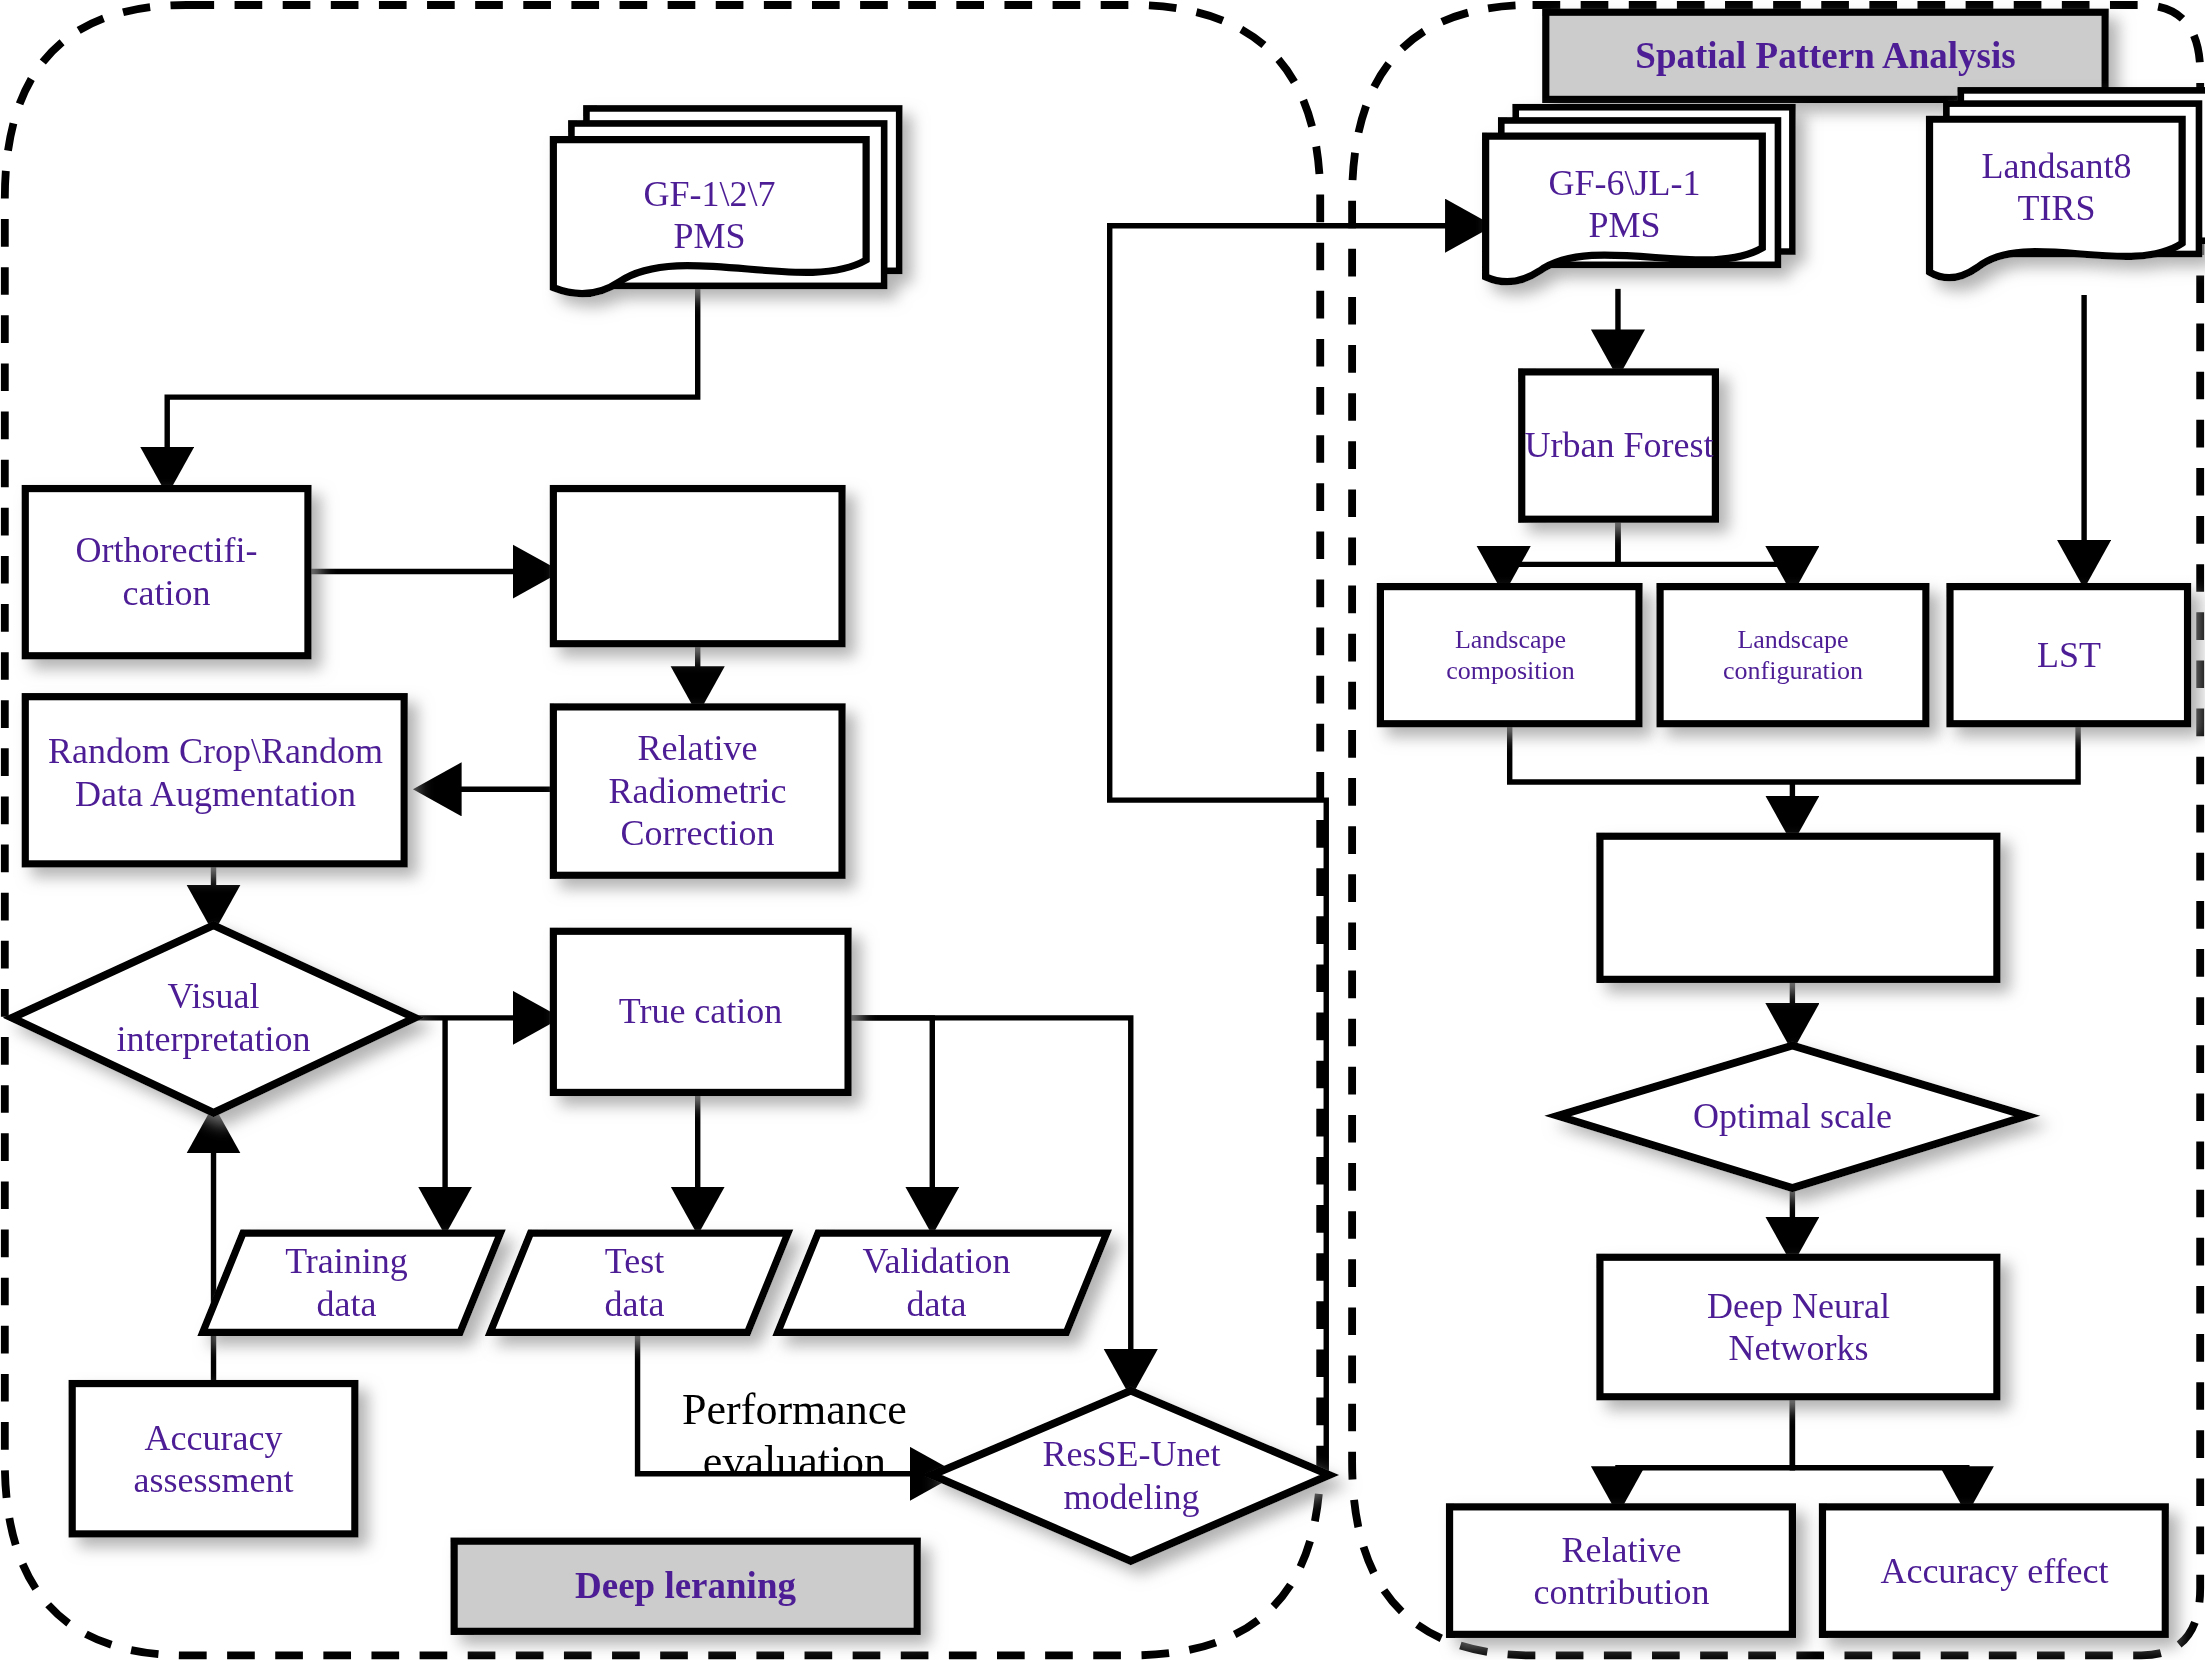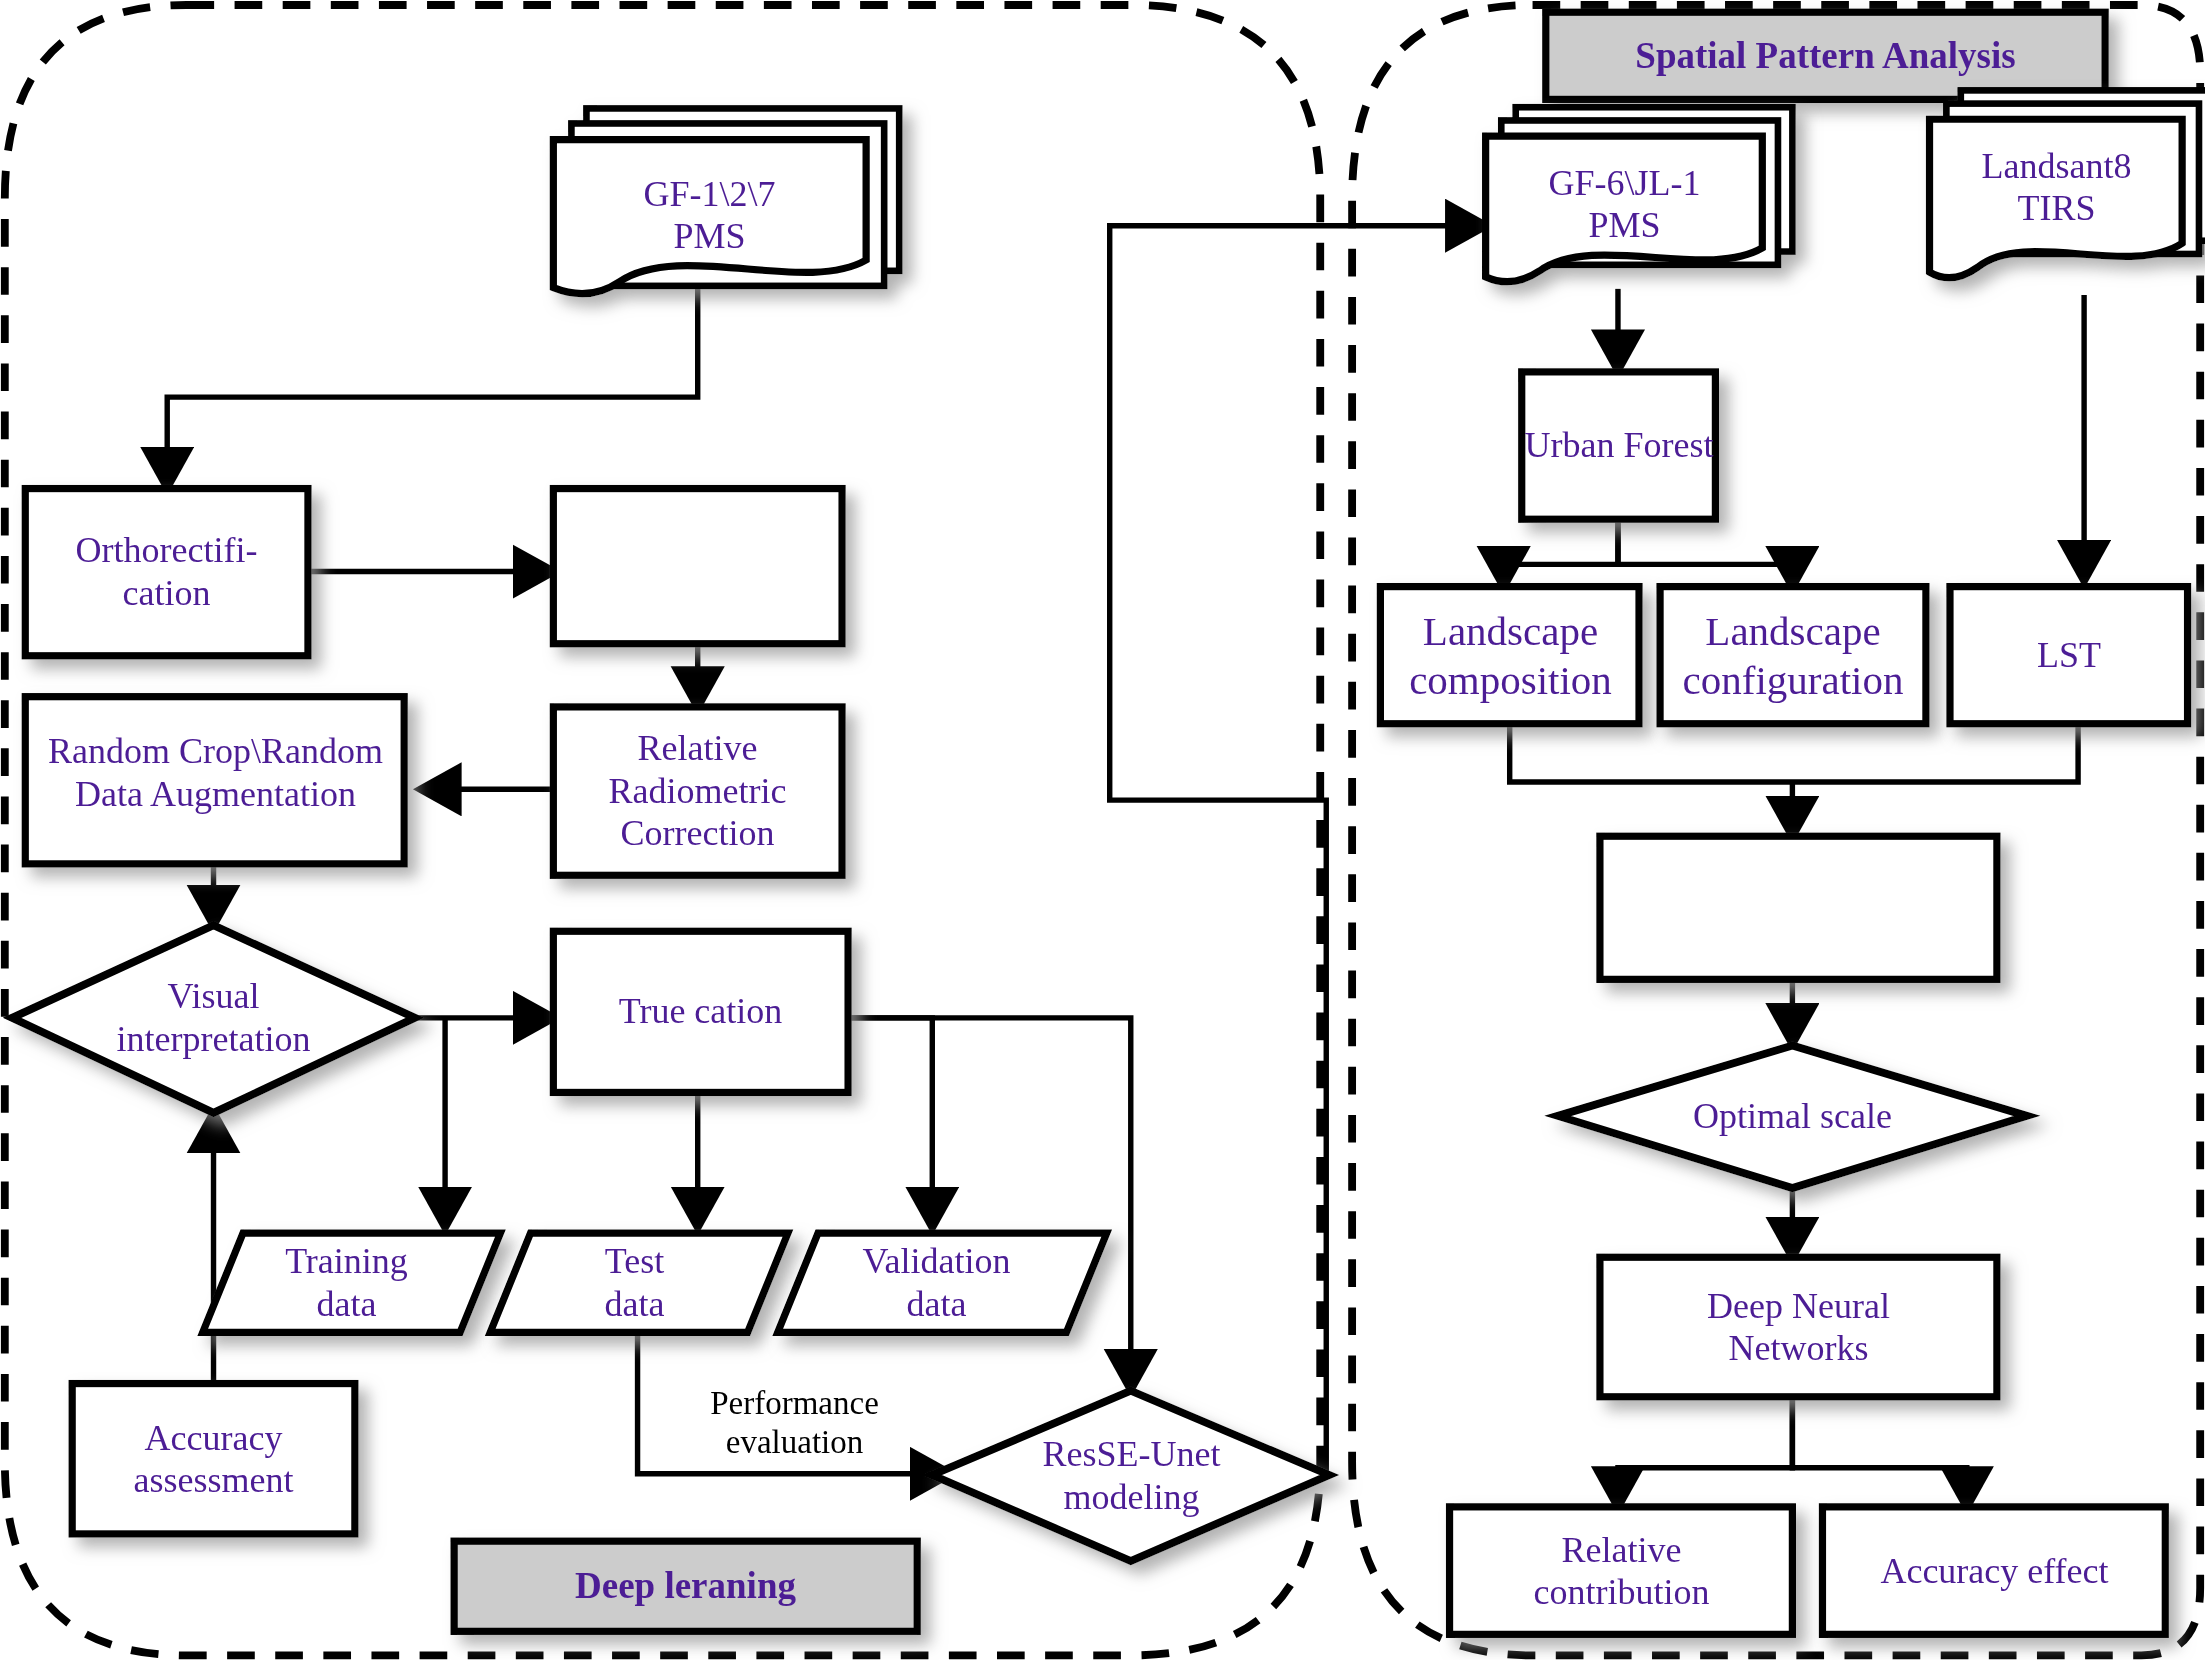--- a/index.html
+++ b/index.html
@@ -15,23 +15,23 @@
   .node{
     position:absolute;
     display:flex;align-items:center;justify-content:center;
     text-align:center;
     color:#4c1d95;
     line-height:1.18;
     white-space:pre-line;
     pointer-events:auto;
   }
   .nlabel{font-size:36px;}
-  .nlabel-sm{font-size:41px;}
+  .nlabel-sm{font-size:26px;}
   .banner{font-weight:bold;font-size:37px;}
-  .edgelabel{position:absolute;font-size:33px;text-align:center;line-height:1.18;white-space:pre-line;color:#000;}
+  .edgelabel{position:absolute;font-size:44px;text-align:center;line-height:1.18;white-space:pre-line;color:#000;}
 </style>
 </head>
 <body>
 
 <div id="stage">
 
   <svg id="vec" viewBox="0 0 3666 2761" xmlns="http://www.w3.org/2000/svg">
     <defs>
       <marker id="arw" markerWidth="15" markerHeight="15" refX="7.5" refY="5" orient="auto" markerUnits="strokeWidth">
         <path d="M0,0 L0,10 L9,5 z" fill="#000"></path>

